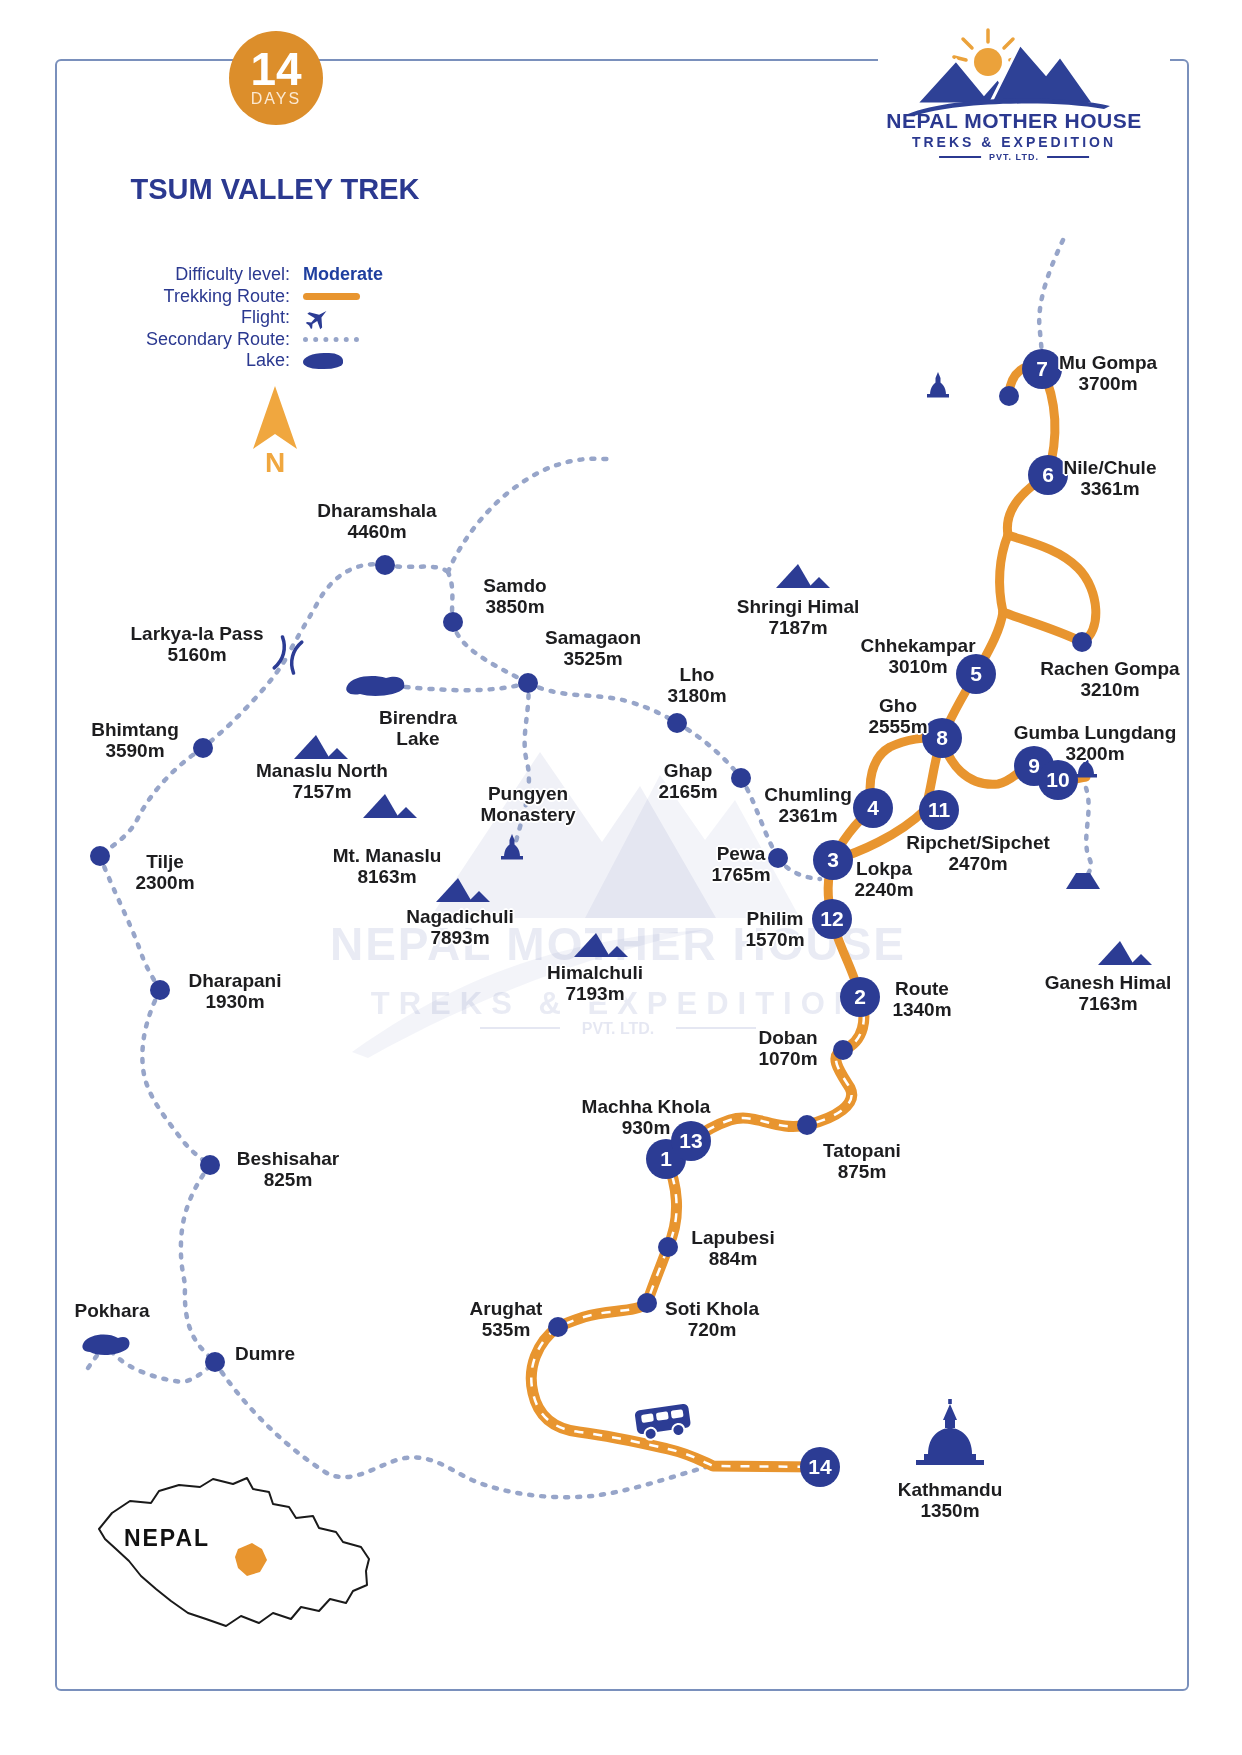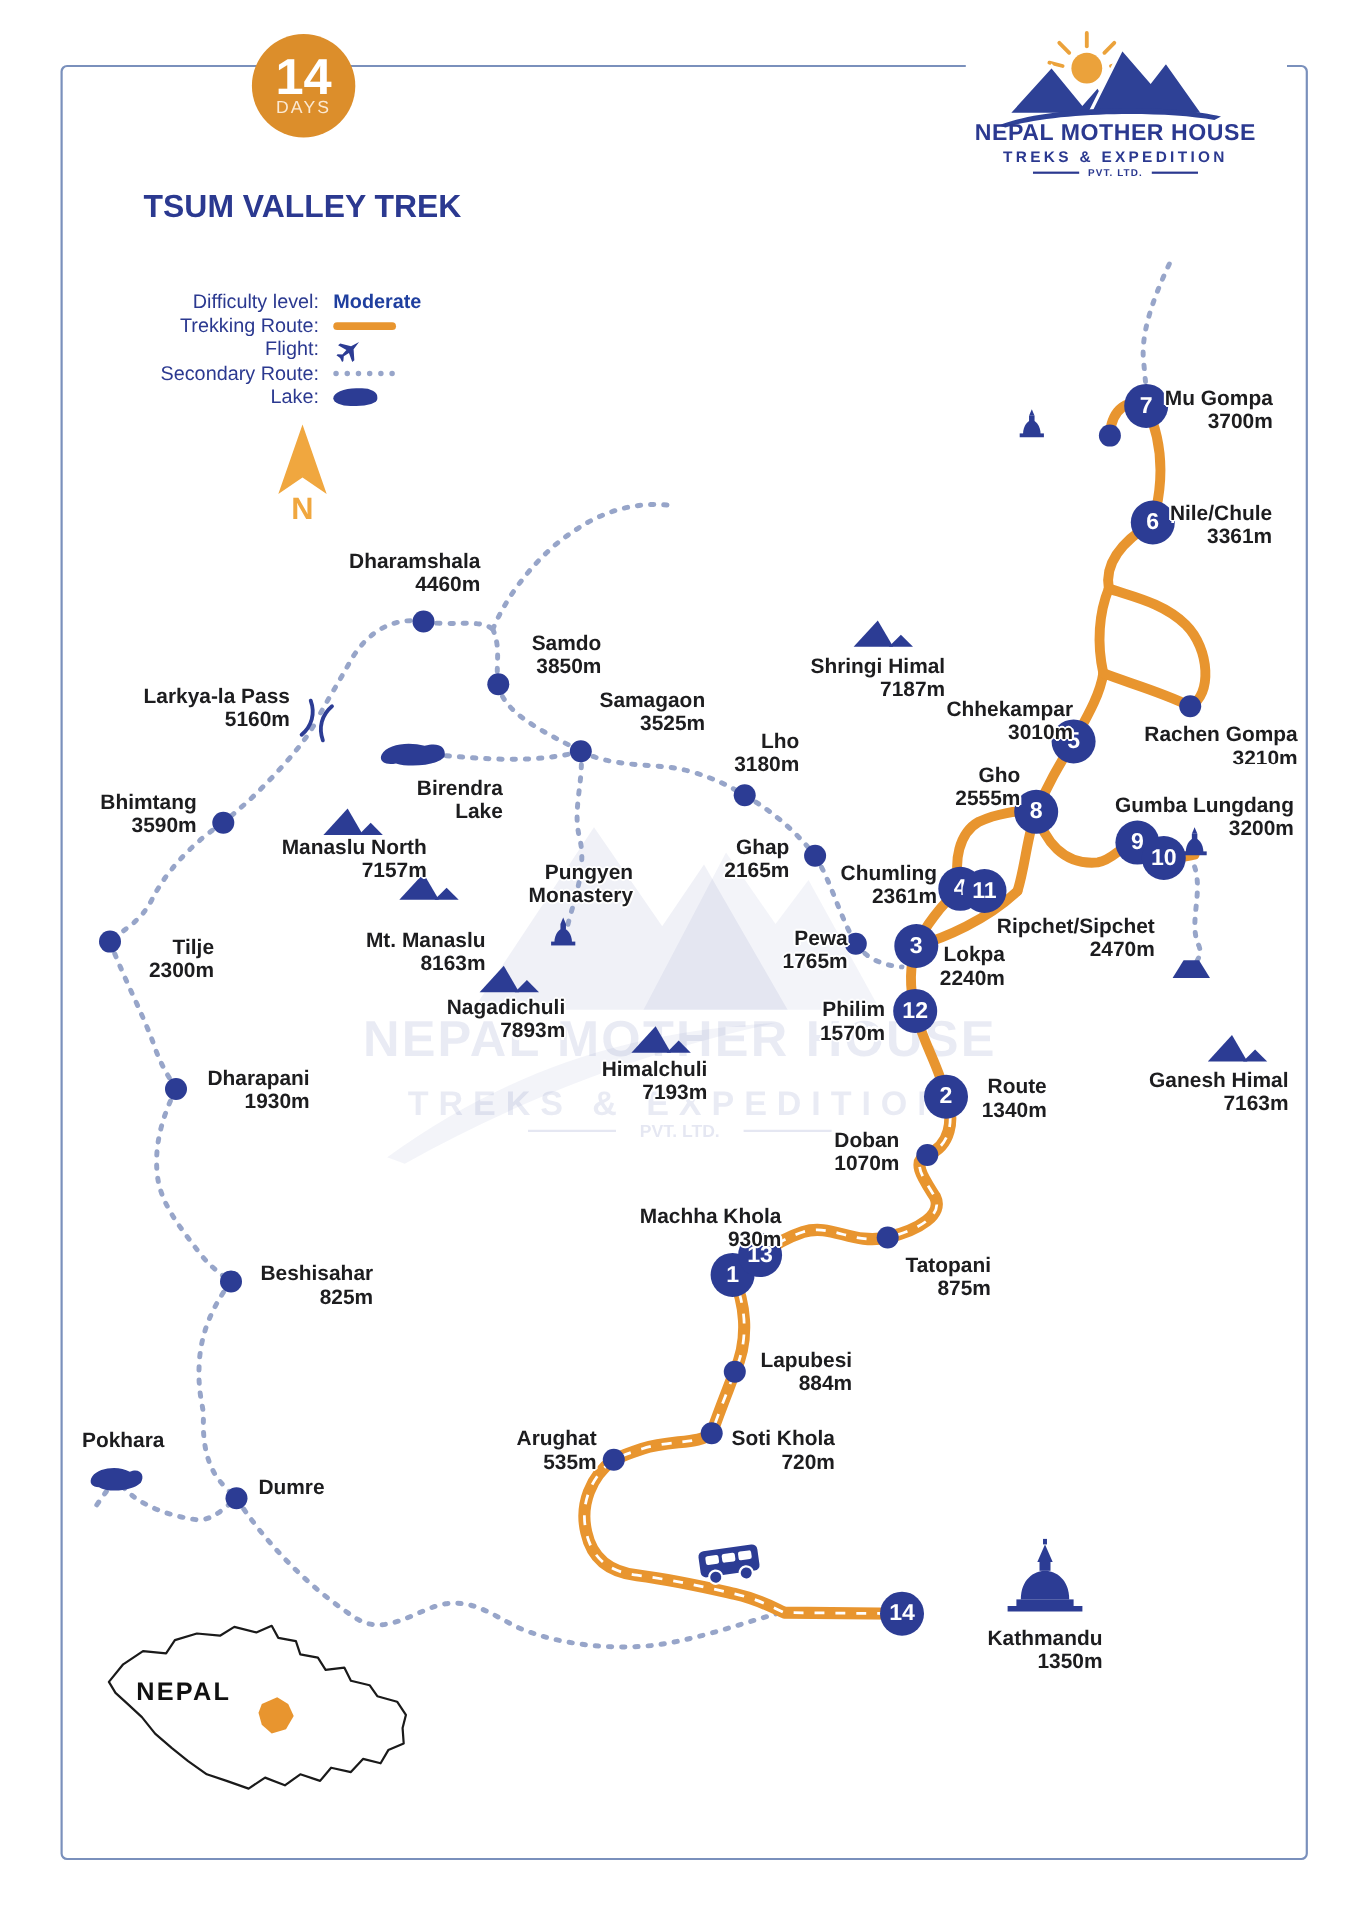--- a/index.html
+++ b/index.html
@@ -37,21 +37,21 @@
   .lrow { display:flex; align-items:center; height:21.5px; }
   .llabel { width:172px; text-align:right; color:#2B3990; font-size:18px; }
   .lval { margin-left:13px; display:flex; align-items:center; }
   .lval.moderate { color:#1F3F9F; font-size:18px; font-weight:700; }
   .trekbar { width:57px; height:7px; background:#E8952F; border-radius:3.5px; }
   .dotline { width:56px; border-top:5px dotted #97A5C9; }
   .lakeblob { width:40px; height:16px; background:#2C3C94; border-radius:60% 40% 55% 45% / 65% 55% 45% 50%; }
 
   
   .loc {
-    position:absolute; transform:translate(-50%,-50%); text-align:right; z-index:30;
+    position:absolute; transform:translate(-50%,-50%); text-align:center; z-index:30;
     color:#1D1D1F; font-weight:700; font-size:19px; line-height:21px; white-space:nowrap;
     text-shadow:-1px -1px 0 #fff,1px -1px 0 #fff,-1px 1px 0 #fff,1px 1px 0 #fff,-2px 0 0 #fff,2px 0 0 #fff,0 2px 0 #fff,0 -2px 0 #fff;
   }
   .loc span { display:block; }
   .marker {
     position:absolute; width:40px; height:40px; margin:-20px 0 0 -20px; border-radius:50%;
     background:#2C3C94; color:#fff; display:flex; align-items:center; justify-content:center;
     font-size:21px; font-weight:700; z-index:20;
   }
   .dot { position:absolute; width:20px; height:20px; margin:-10px 0 0 -10px; border-radius:50%; background:#2C3C94; z-index:15; }
@@ -284,21 +284,21 @@
   <div class="marker" style="left:666px;top:1159px">1</div>
   <div class="marker" style="left:860px;top:997px">2</div>
   <div class="marker" style="left:833px;top:860px">3</div>
   <div class="marker" style="left:873px;top:808px">4</div>
   <div class="marker" style="left:976px;top:674px">5</div>
   <div class="marker" style="left:1048px;top:475px">6</div>
   <div class="marker" style="left:1042px;top:369px">7</div>
   <div class="marker" style="left:942px;top:738px">8</div>
   <div class="marker" style="left:1034px;top:766px">9</div>
   <div class="marker" style="left:1058px;top:780px">10</div>
-  <div class="marker" style="left:895px;top:810px">11</div>
+  <div class="marker" style="left:939px;top:810px">11</div>
   <div class="marker" style="left:832px;top:919px">12</div>
   <div class="marker" style="left:691px;top:1141px">13</div>
   <div class="marker" style="left:820px;top:1467px">14</div>
 
   <div class="loc" style="left:1108px;top:373px">
       <span>Mu Gompa</span>
       <span>3700m</span>
     </div>
   <div class="loc" style="left:1110px;top:478px">
       <span>Nile/Chule</span>

